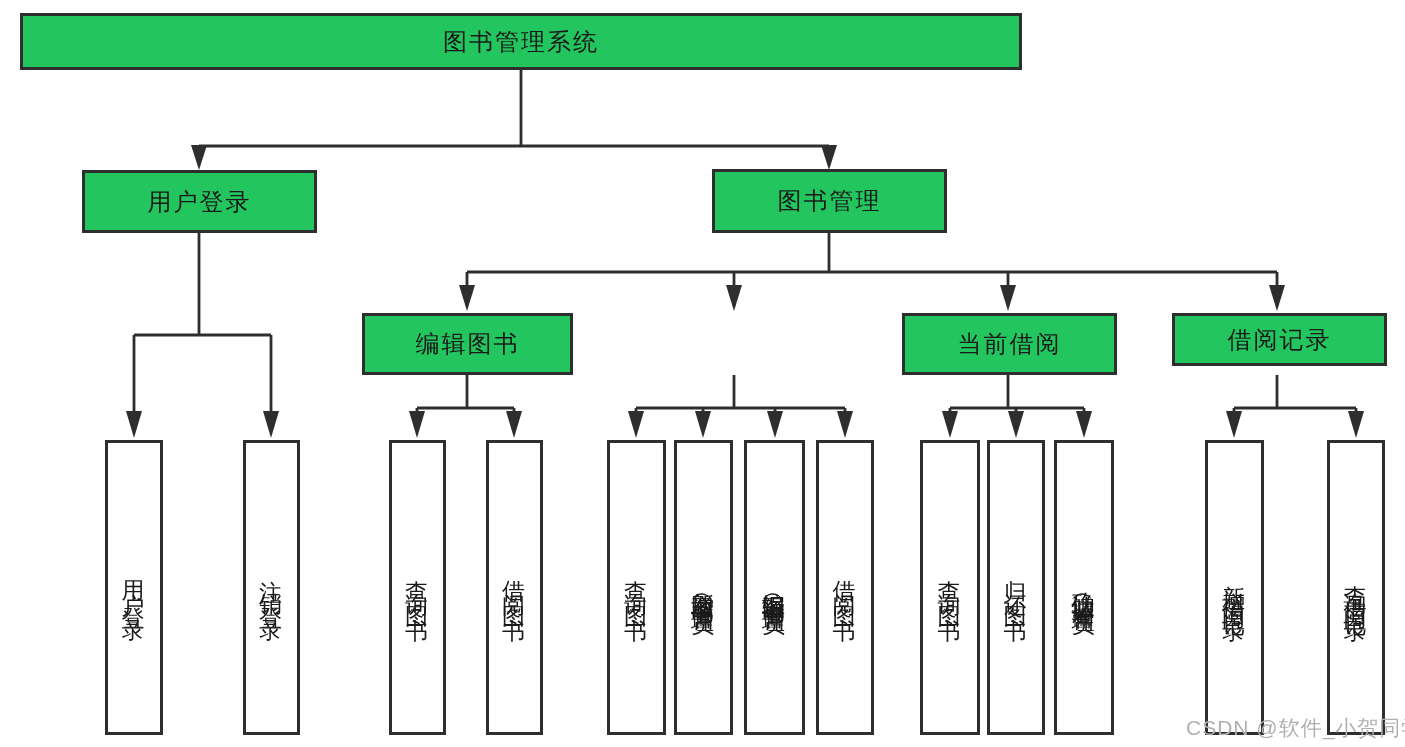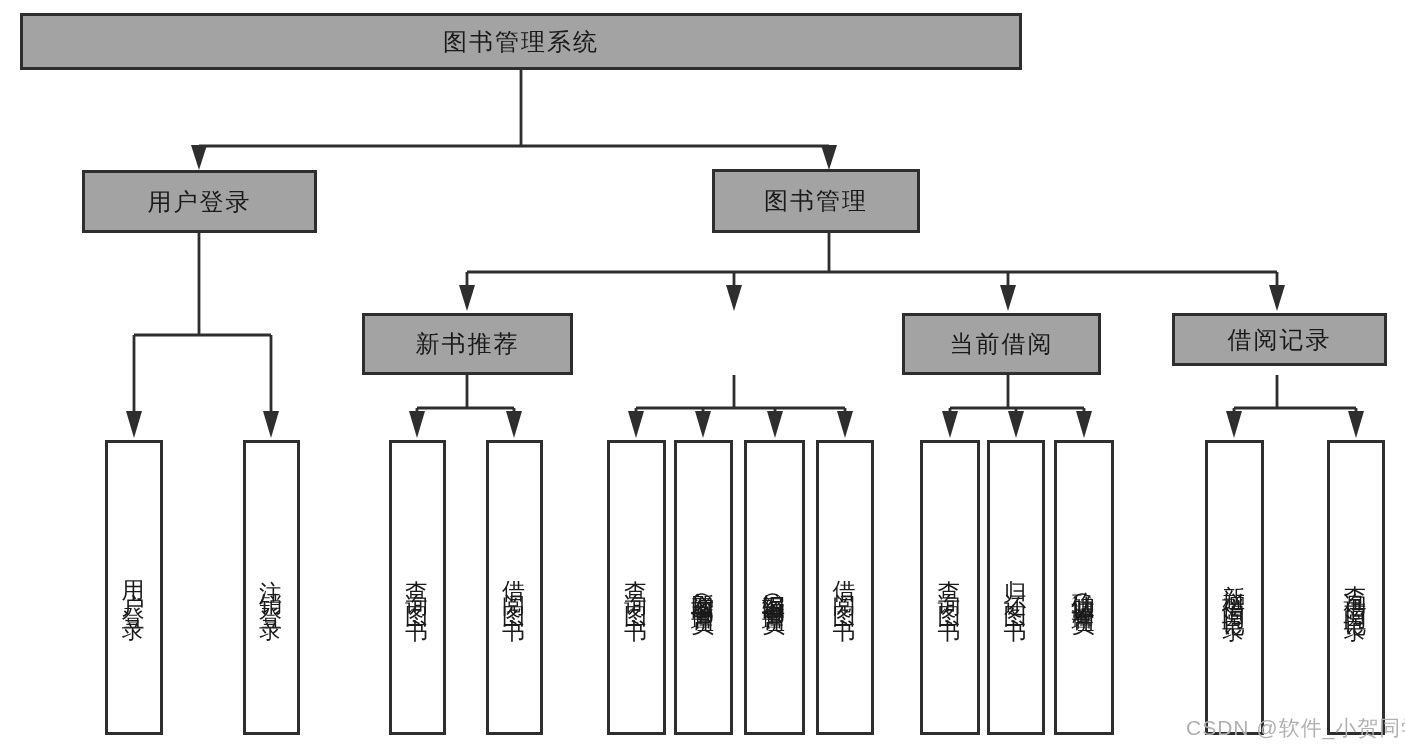--- a/index.html
+++ b/index.html
@@ -6,21 +6,21 @@
   #canvas{
     position:relative;
     width:1405px;height:747px;
     background:#ffffff;
     font-family:"Liberation Sans", sans-serif;
     overflow:hidden;
   }
   #wires{position:absolute;left:0;top:0;z-index:1;}
   .node{
     position:absolute;z-index:2;
-    background:#a3a3a3;
+    background:#22c55e;
     border:3px solid #2e2e2e;
     box-sizing:border-box;
     display:flex;align-items:center;justify-content:center;
     font-size:24px;color:#1a1a1a;letter-spacing:2px;
     white-space:nowrap;
   }
   .leaf{
     position:absolute;z-index:2;
     background:#ffffff;
     border:3px solid #2e2e2e;
@@ -86,24 +86,24 @@
       <polygon points="1008,411 1024,411 1016,438"></polygon>
       <polygon points="1076,411 1092,411 1084,438"></polygon>
       <polygon points="1226,411 1242,411 1234,438"></polygon>
       <polygon points="1348,411 1364,411 1356,438"></polygon>
     </g>
   </svg>
 
   <div class="node" style="left:20px;top:13px;width:1002px;height:57px;">图书管理系统</div>
 
   <div class="node" style="left:82px;top:170px;width:235px;height:63px;">用户登录</div>
-  <div class="node" style="left:712px;top:169px;width:208px;height:64px;">图书管理</div>
+  <div class="node" style="left:712px;top:169px;width:235px;height:64px;">图书管理</div>
 
-  <div class="node" style="left:362px;top:313px;width:211px;height:62px;">新书推荐</div>
-  <div class="node" style="left:902px;top:313px;width:199px;height:62px;">当前借阅</div>
+  <div class="node" style="left:362px;top:313px;width:211px;height:62px;">编辑图书</div>
+  <div class="node" style="left:902px;top:313px;width:215px;height:62px;">当前借阅</div>
   <div class="node" style="left:1172px;top:313px;width:215px;height:53px;">借阅记录</div>
 
   <div class="leaf s4" style="left:105px;top:440px;width:58px;height:295px;">用户登录</div>
   <div class="leaf s4" style="left:243px;top:440px;width:57px;height:295px;">注销登录</div>
 
   <div class="leaf s4" style="left:389px;top:440px;width:57px;height:295px;">查询图书</div>
   <div class="leaf s4" style="left:486px;top:440px;width:57px;height:295px;">借阅图书</div>
 
   <div class="leaf s4" style="left:607px;top:440px;width:59px;height:295px;">查询图书</div>
   <div class="leaf s9" style="left:674px;top:440px;width:59px;height:295px;">新增图书（管理员）</div>

